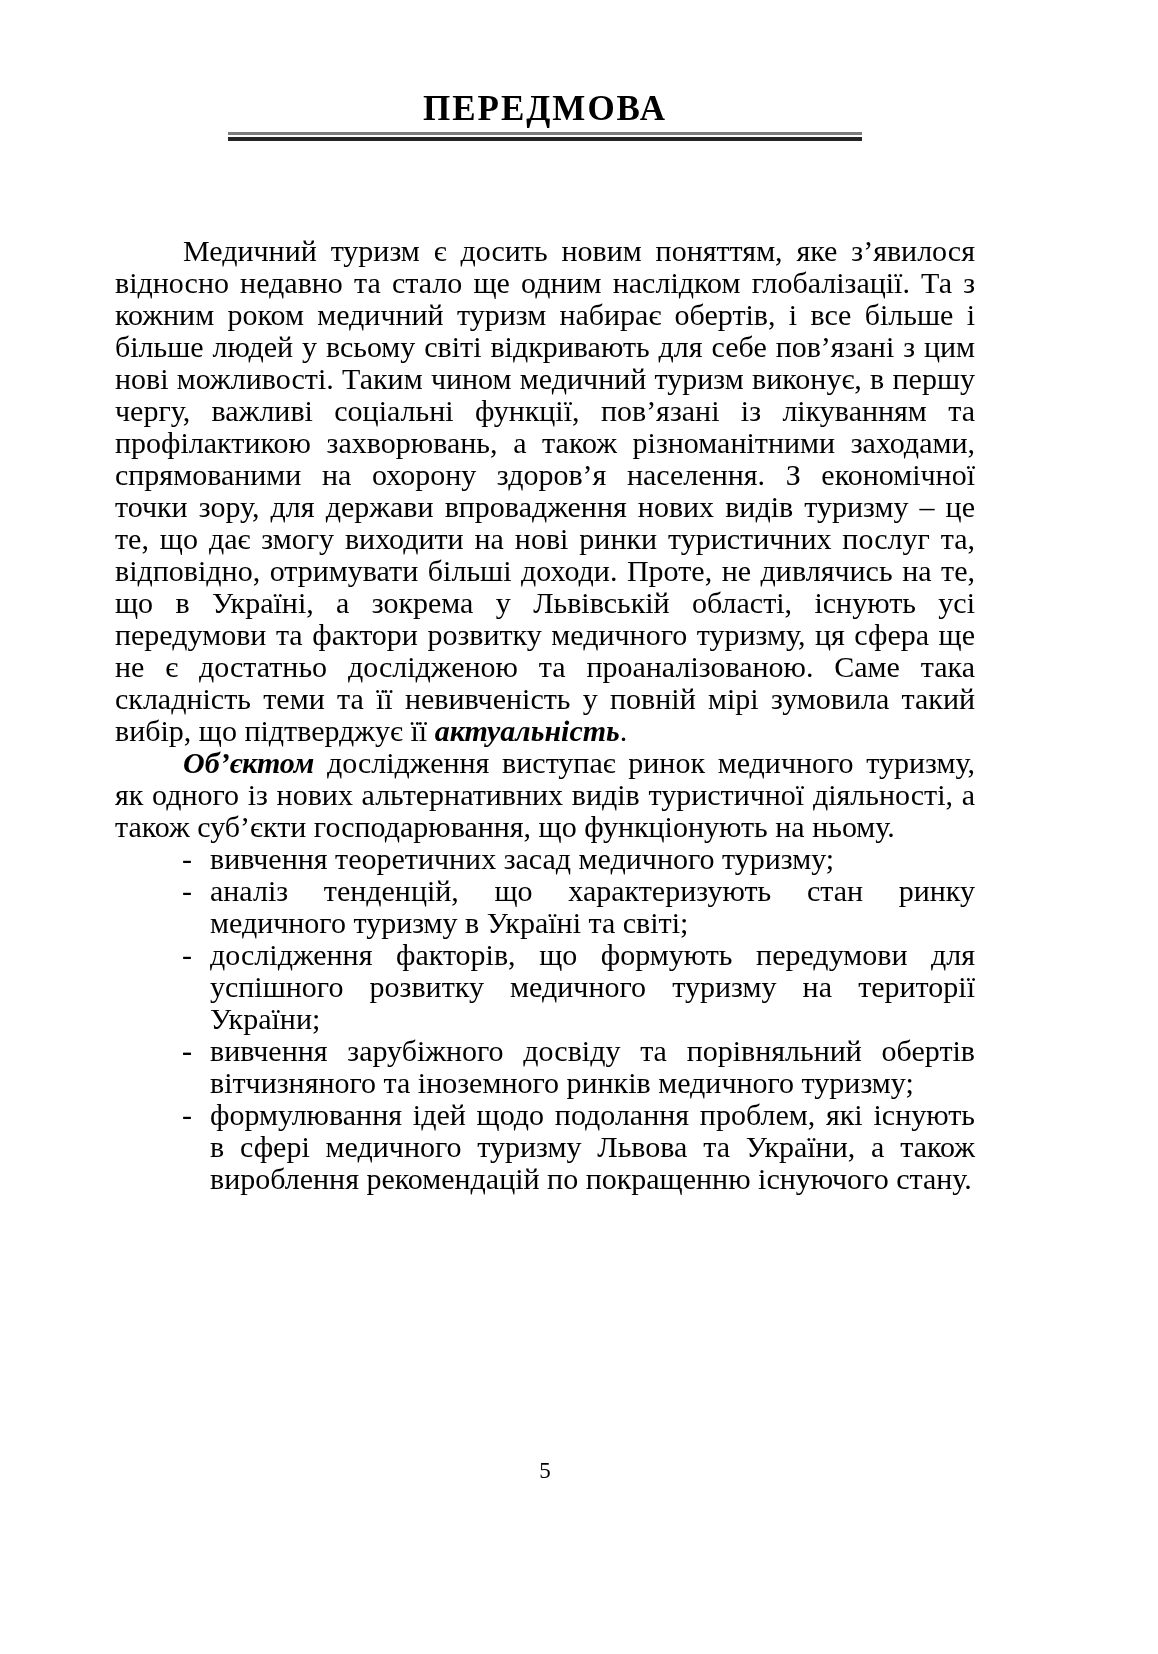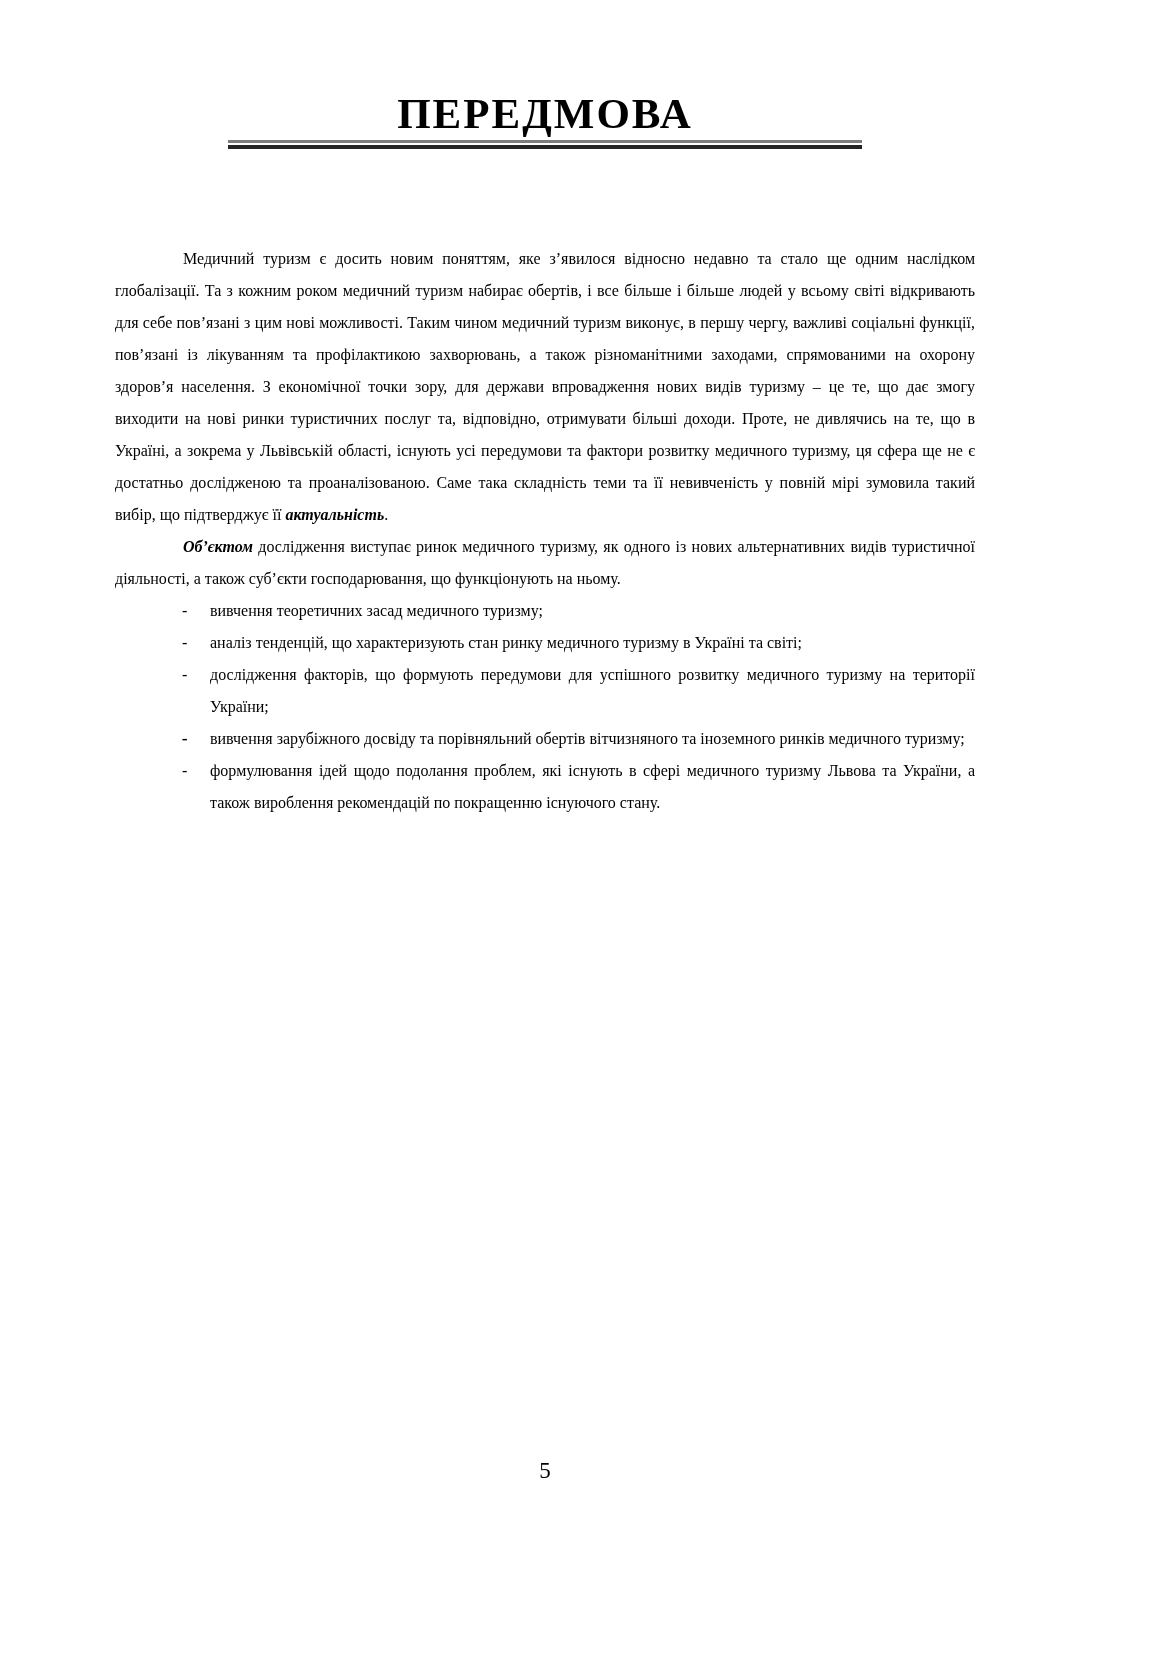--- a/index.html
+++ b/index.html
@@ -15,35 +15,35 @@
   .page {
     width: 1158px;
     height: 1654px;
     padding: 90px 183px 0 115px;
     position: relative;
   }
   .title-block {
     text-align: center;
   }
   .page-title {
-    font-size: 43px;
+    font-size: 35px;
     font-weight: bold;
     letter-spacing: 2px;
     line-height: 1.1;
   }
   .title-rule {
     width: 634px;
     height: 9px;
     margin: 3px auto 0 auto;
     border-top: 3px solid #7d7d7d;
     border-bottom: 4px solid #242424;
   }
   .body-text {
     margin-top: 94px;
-    font-size: 16px;
+    font-size: 30px;
     line-height: 32px;
     text-align: justify;
   }
   .body-text p {
     text-indent: 68px;
   }
   .em {
     font-weight: bold;
     font-style: italic;
   }

